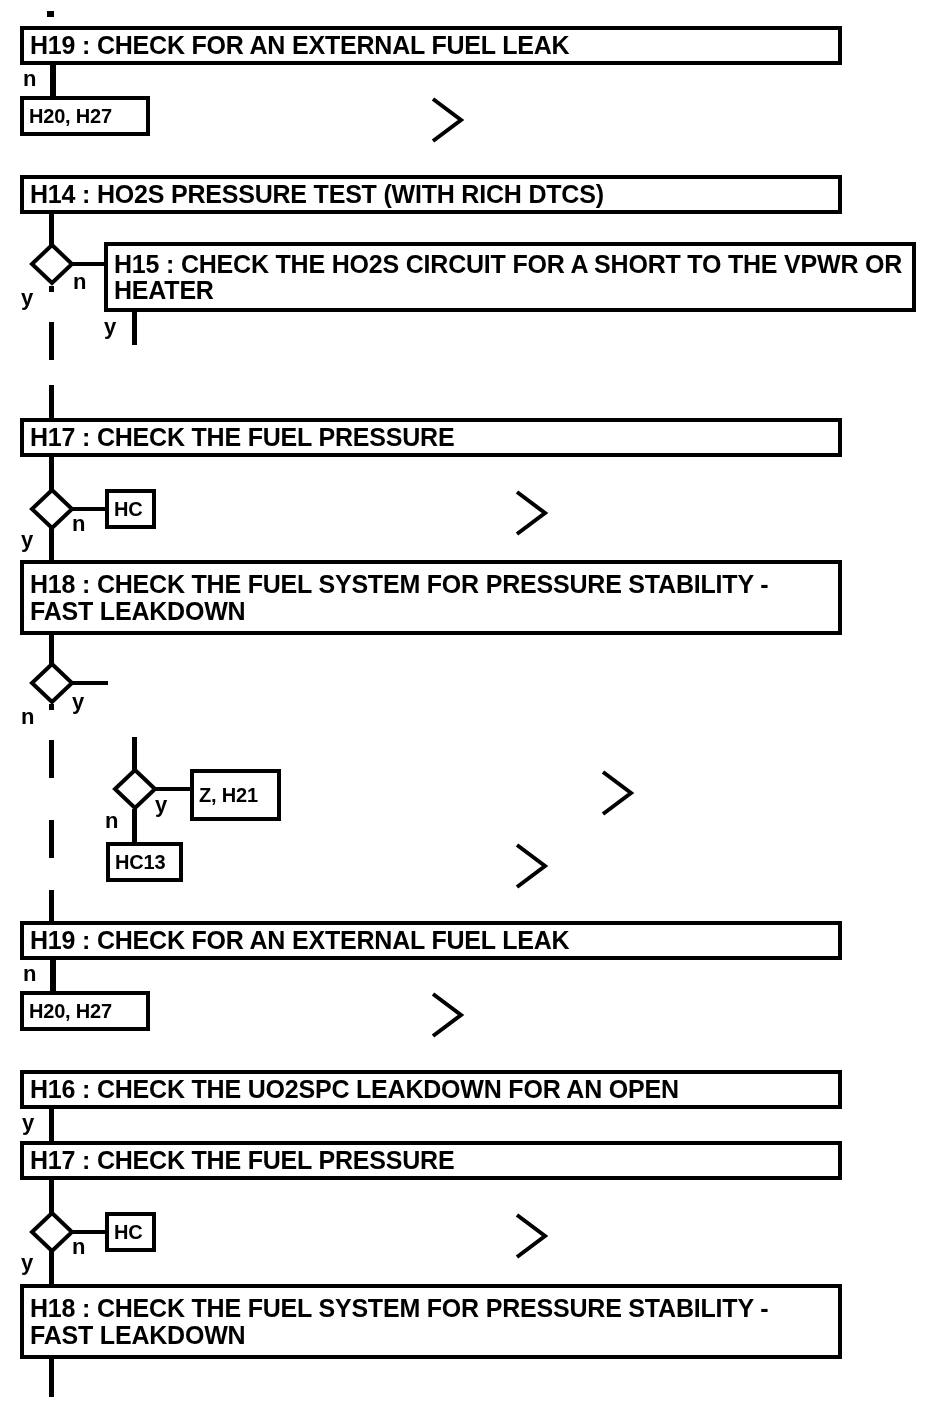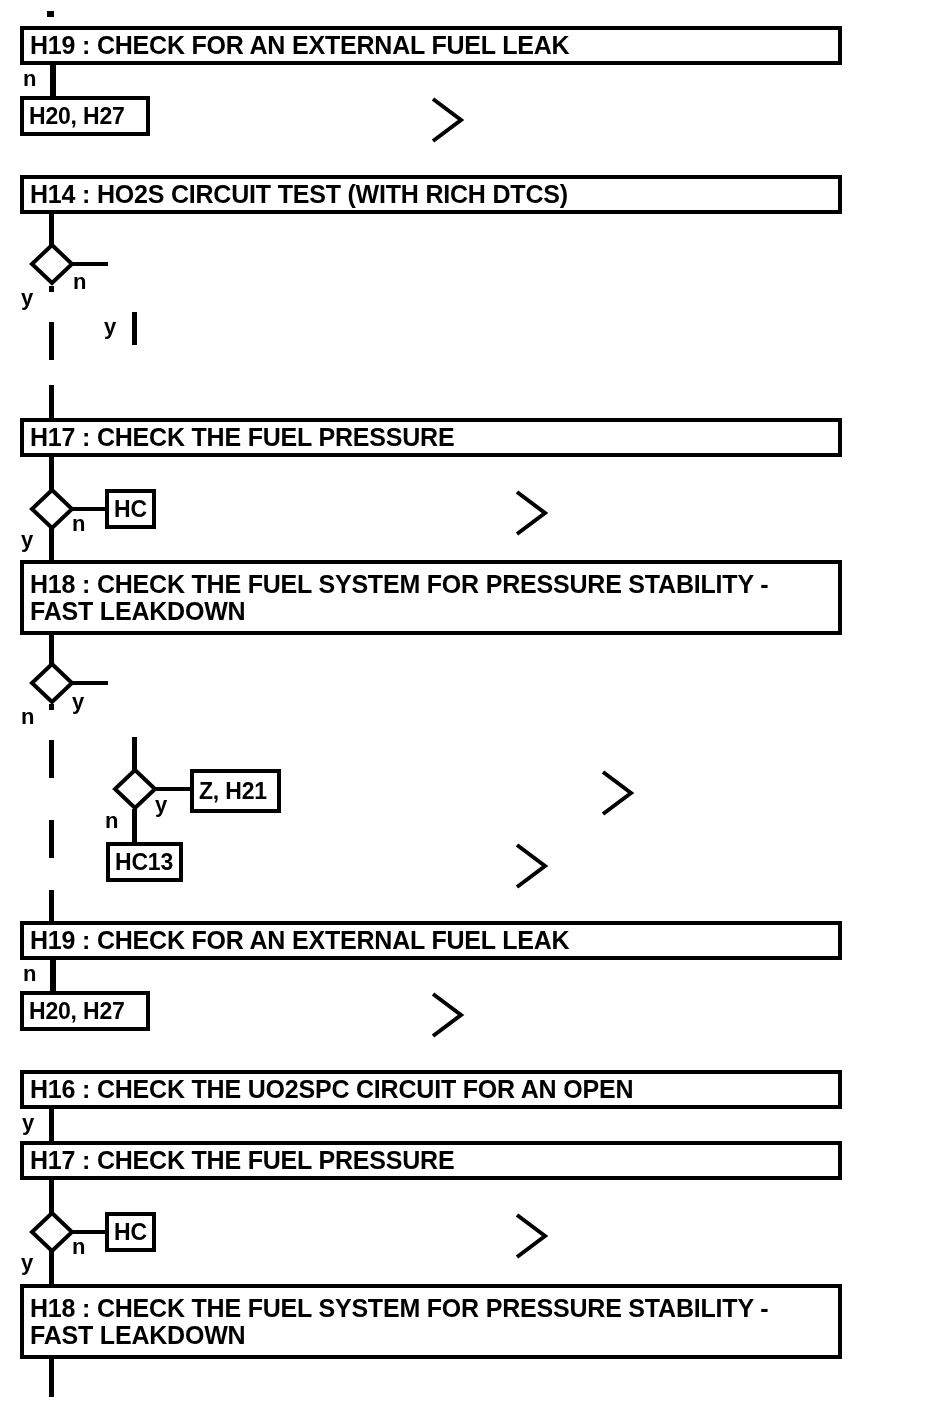--- a/index.html
+++ b/index.html
@@ -29,21 +29,21 @@
     letter-spacing: -0.2px;
     padding: 2px 0 2px 6px;
     display: flex;
     align-items: center;
     white-space: pre-line;
   }
   .node.step {
     font-size: 25px;
   }
   .node.term {
-    font-size: 23px;
+    font-size: 20px;
     padding: 1px 4px 1px 5px;
     justify-content: flex-start;
   }
   
   .vline {
     position: absolute;
     width: 5px;
     background: #000000;
   }
   .hline {
@@ -95,33 +95,34 @@
   <div class="blabel" style="left:23px; top:68px;">n</div>
 
   <div class="node term" style="left:20px; top:96px; width:130px; height:40px;">H20, H27</div>
 
   <div class="chev" style="left:430px; top:95px;">
     <svg width="36" height="50" viewBox="0 0 36 50">
       <polyline points="3,4 31,25 3,46" fill="none" stroke="#000" stroke-width="4"></polyline>
     </svg>
   </div>
 
-  <div class="node step" style="left:20px; top:175px; width:822px; height:39px;">H14 : HO2S CIRCUIT TEST (WITH RICH DTCS)</div>
+  <div class="node step" style="left:20px; top:175px; width:822px; height:39px;">H14 : HO2S PRESSURE TEST (WITH RICH DTCS)</div>
 
   <div class="vline" style="left:49px; top:214px; width:5px; height:32px;"></div>
 
   <div class="diamond" style="left:29px; top:242px;">
     <svg width="46" height="44" viewBox="0 0 46 44">
       <polygon points="23,3 43,22 23,41 3,22" fill="#ffffff" stroke="#000" stroke-width="4"></polygon>
     </svg>
   </div>
   <div class="blabel" style="left:21px; top:287px;">y</div>
   <div class="blabel" style="left:73px; top:271px;">n</div>
   <div class="hline" style="left:72px; top:262px; width:36px; height:4px;"></div>
 
+  <div class="node step" style="left:104px; top:242px; width:812px; height:70px;">H15 : CHECK THE HO2S CIRCUIT FOR A SHORT TO THE VPWR OR HEATER</div>
 
   <div class="vline" style="left:132px; top:312px; width:5px; height:33px;"></div>
   <div class="blabel" style="left:104px; top:316px;">y</div>
 
 
   <div class="dashseg" style="left:49px; top:286px; width:5px; height:6px;"></div>
   <div class="dashseg" style="left:49px; top:322px; width:5px; height:38px;"></div>
   <div class="dashseg" style="left:49px; top:385px; width:5px; height:34px;"></div>
 
   <div class="node step" style="left:20px; top:418px; width:822px; height:39px;">H17 : CHECK THE FUEL PRESSURE</div>
@@ -165,21 +166,21 @@
 
   <div class="diamond" style="left:112px; top:767px;">
     <svg width="46" height="44" viewBox="0 0 46 44">
       <polygon points="23,3 43,22 23,41 3,22" fill="#ffffff" stroke="#000" stroke-width="4"></polygon>
     </svg>
   </div>
   <div class="blabel" style="left:105px; top:810px;">n</div>
   <div class="blabel" style="left:155px; top:794px;">y</div>
   <div class="hline" style="left:155px; top:787px; width:36px; height:4px;"></div>
 
-  <div class="node term" style="left:190px; top:769px; width:91px; height:44px;">Z, H21</div>
+  <div class="node term" style="left:190px; top:769px; width:91px; height:52px;">Z, H21</div>
 
   <div class="chev" style="left:600px; top:768px;">
     <svg width="36" height="50" viewBox="0 0 36 50">
       <polyline points="3,4 31,25 3,46" fill="none" stroke="#000" stroke-width="4"></polyline>
     </svg>
   </div>
 
   <div class="vline" style="left:132px; top:809px; width:5px; height:34px;"></div>
 
   <div class="node term" style="left:106px; top:842px; width:77px; height:40px;">HC13</div>
@@ -201,21 +202,21 @@
   <div class="blabel" style="left:23px; top:963px;">n</div>
 
   <div class="node term" style="left:20px; top:991px; width:130px; height:40px;">H20, H27</div>
 
   <div class="chev" style="left:430px; top:990px;">
     <svg width="36" height="50" viewBox="0 0 36 50">
       <polyline points="3,4 31,25 3,46" fill="none" stroke="#000" stroke-width="4"></polyline>
     </svg>
   </div>
 
-  <div class="node step" style="left:20px; top:1070px; width:822px; height:39px;">H16 : CHECK THE UO2SPC CIRCUIT FOR AN OPEN</div>
+  <div class="node step" style="left:20px; top:1070px; width:822px; height:39px;">H16 : CHECK THE UO2SPC LEAKDOWN FOR AN OPEN</div>
 
   <div class="vline" style="left:49px; top:1109px; width:5px; height:33px;"></div>
   <div class="blabel" style="left:22px; top:1112px;">y</div>
 
   <div class="node step" style="left:20px; top:1141px; width:822px; height:39px;">H17 : CHECK THE FUEL PRESSURE</div>
 
   <div class="vline" style="left:49px; top:1180px; width:5px; height:33px;"></div>
 
   <div class="diamond" style="left:29px; top:1210px;">
     <svg width="46" height="44" viewBox="0 0 46 44">

